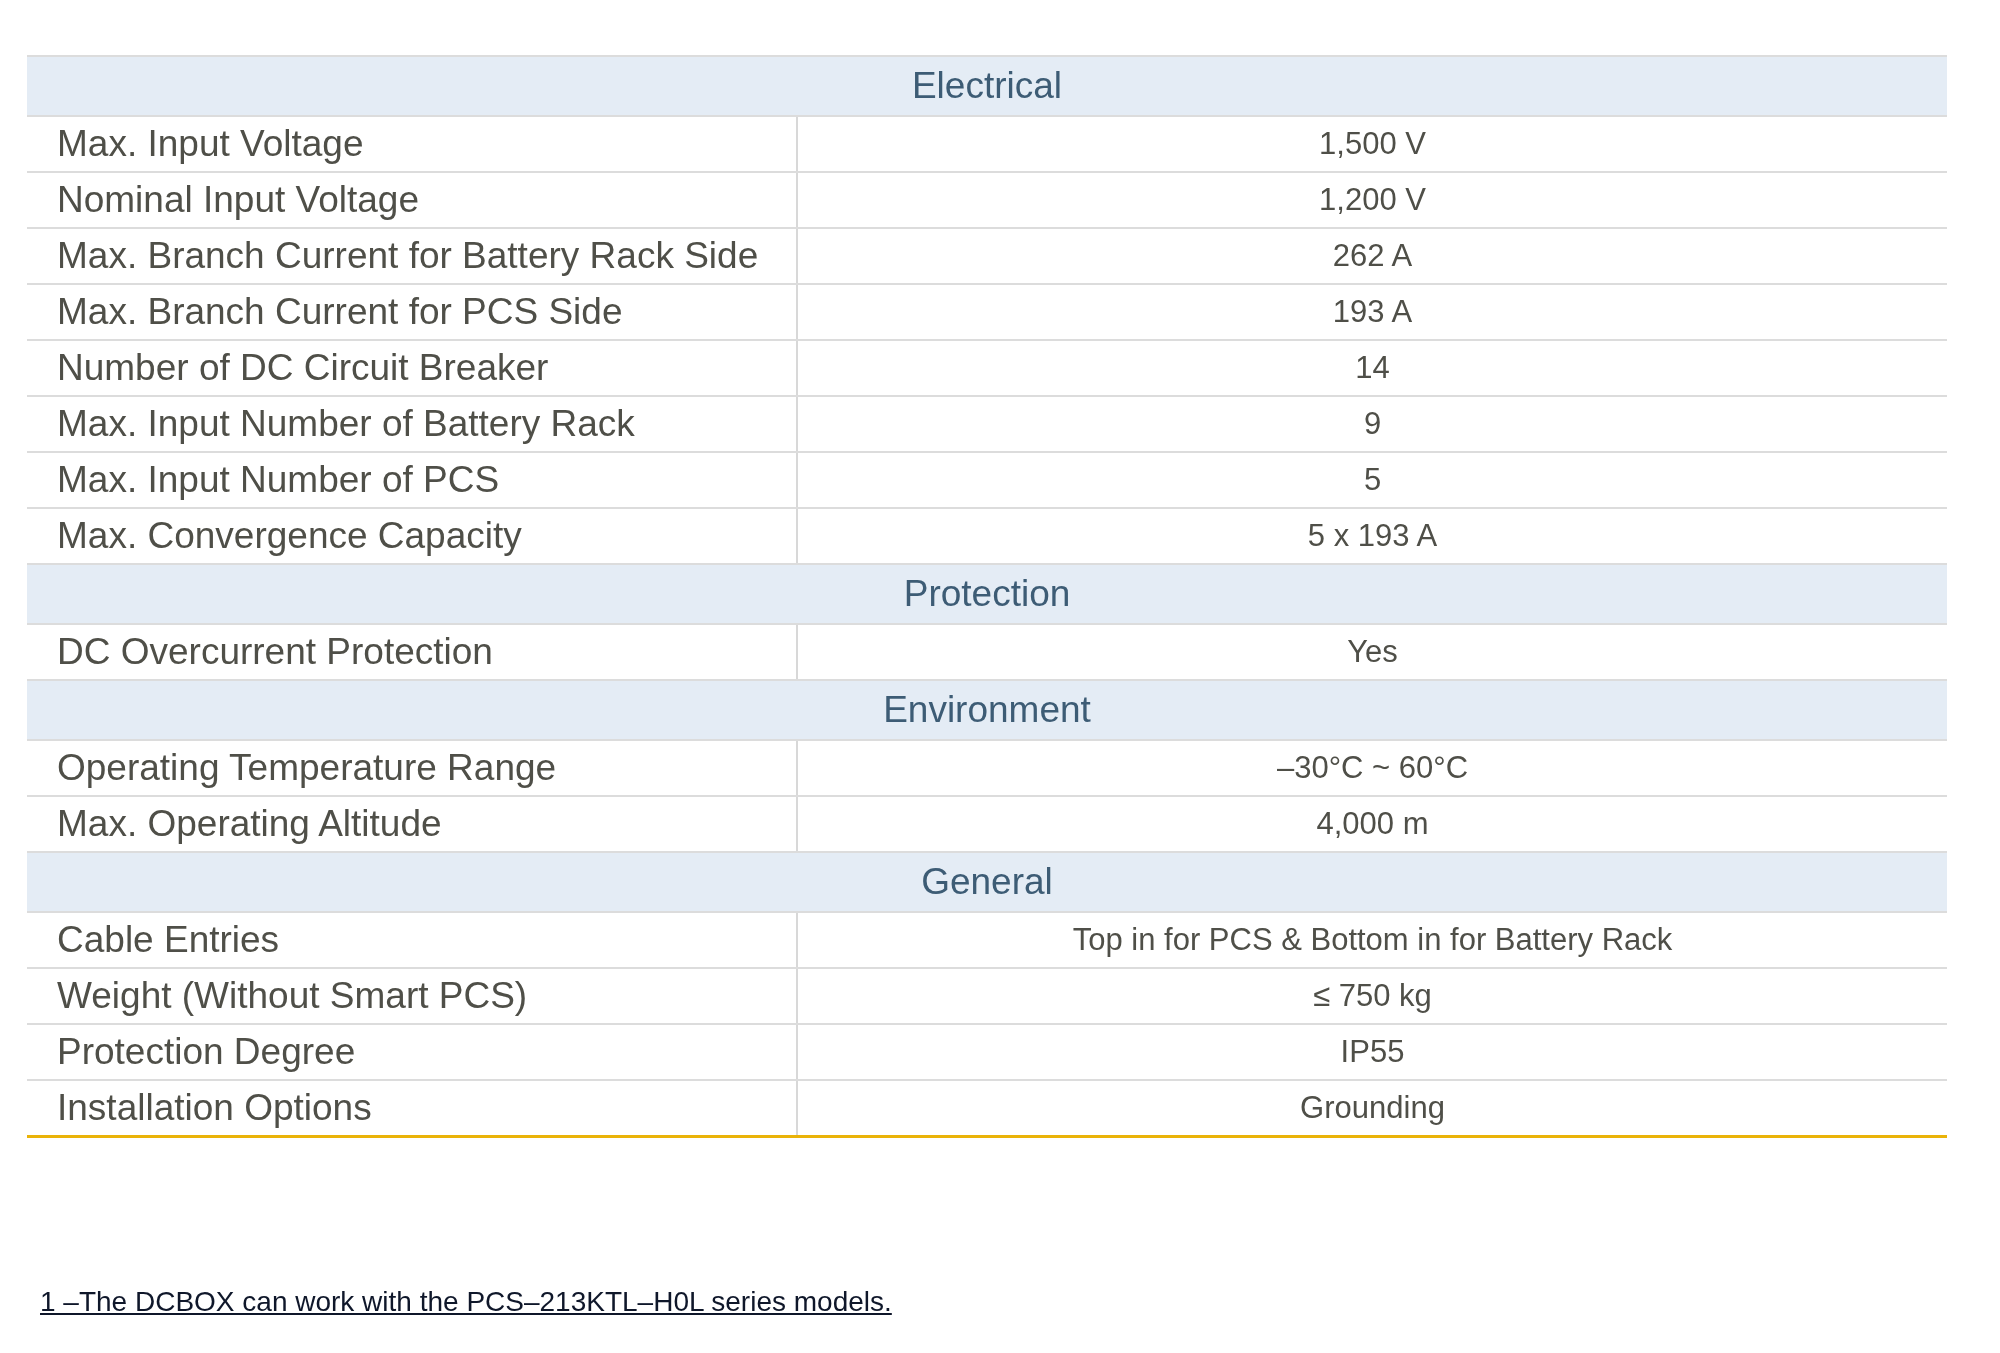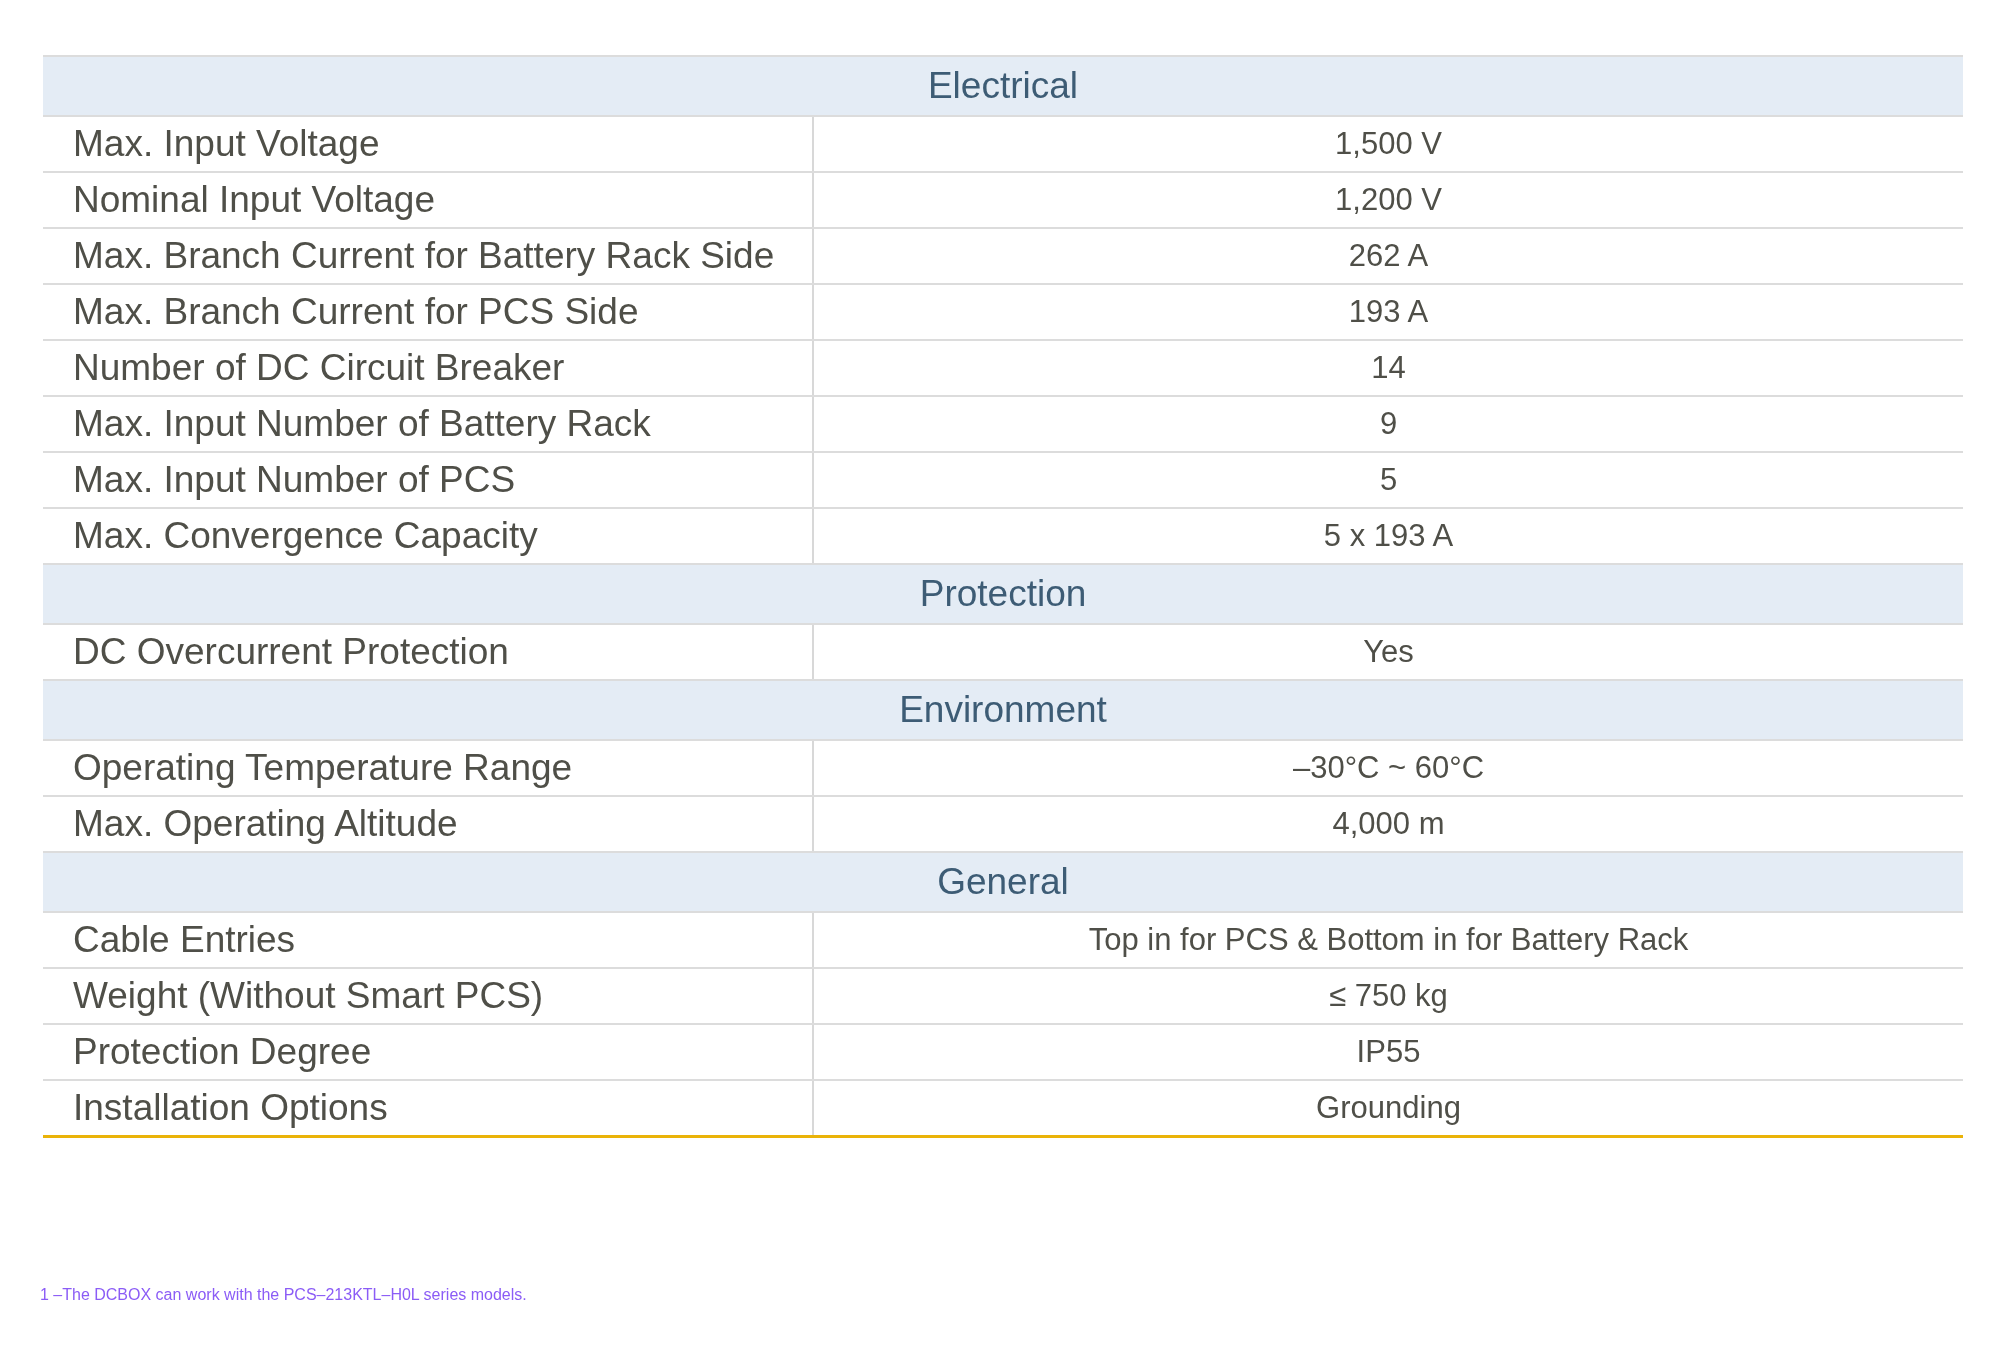--- a/index.html
+++ b/index.html
@@ -10,21 +10,21 @@
   .page {
     position: relative;
     width: 2000px;
     height: 1353px;
     background: #ffffff;
     font-family: "Liberation Sans", sans-serif;
     overflow: hidden;
   }
   .spec-table {
     position: absolute;
-    left: 43px;
+    left: 27px;
     top: 55px;
     width: 1920px;
     border-top: 2px solid #dcdcdc;
   }
   .section-title {
     height: 58px;
     background: #e4ecf5;
     color: #3d5c75;
     font-size: 37px;
     display: flex;
@@ -56,22 +56,23 @@
     color: #4f4f48;
     border-left: 2px solid #d8d8d8;
   }
   .section:last-child .spec-row:last-child {
     border-bottom: 3px solid #eab308;
   }
   .footnote {
     position: absolute;
     left: 40px;
     top: 1286px;
-    font-size: 16px;
-    color: #8b5cf6;
+    font-size: 28px;
+    color: #0f172a;
+    text-decoration: underline;
   }
 </style>
 </head>
 <body>
 
 <div class="page">
 
   <div class="spec-table">
 
     <div class="section">

